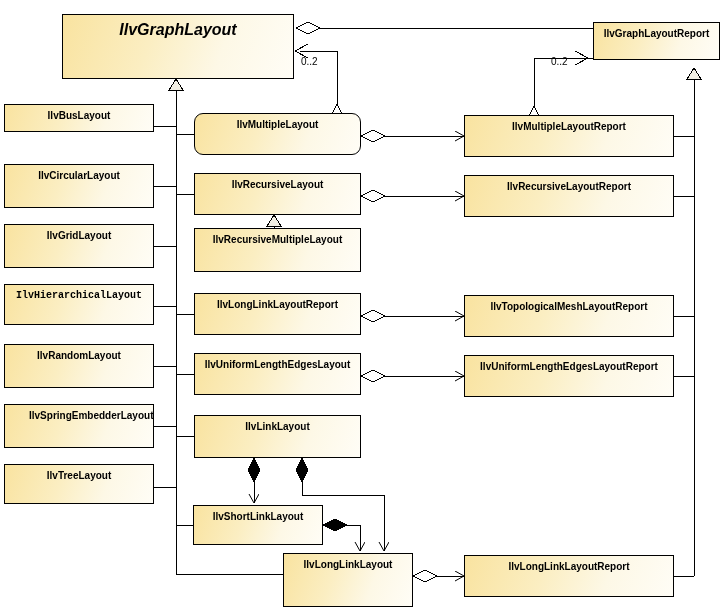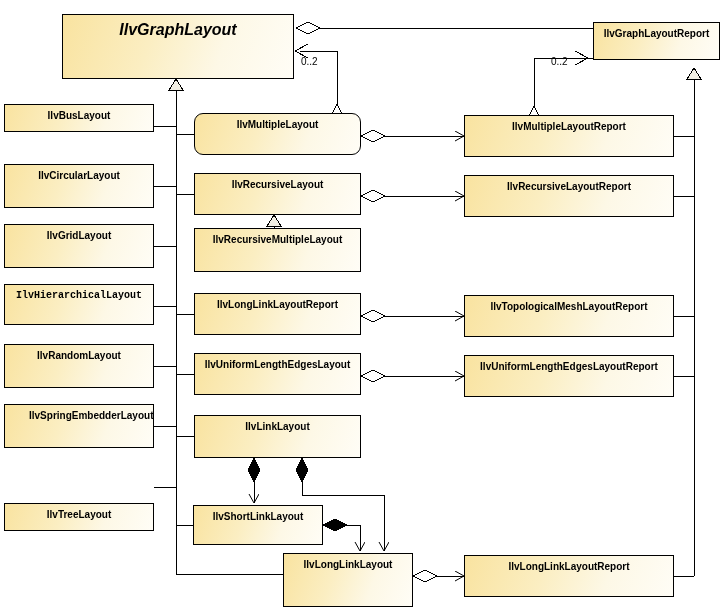--- a/index.html
+++ b/index.html
@@ -168,21 +168,21 @@
   </div>
   <div class="uml-class" style="left:4px; top:284px; width:150px; height:41px;font-family:Liberation Mono, monospace;">
     <span class="cname">IlvHierarchicalLayout</span>
   </div>
   <div class="uml-class" style="left:4px; top:344px; width:150px; height:44px;">
     <span class="cname">IlvRandomLayout</span>
   </div>
   <div class="uml-class" style="left:4px; top:404px; width:150px; height:44px;padding-left:24px;">
     <span class="cname">IlvSpringEmbedderLayout</span>
   </div>
-  <div class="uml-class" style="left:4px; top:464px; width:150px; height:28px;margin-top:39px;">
+  <div class="uml-class" style="left:4px; top:464px; width:150px; height:40px;">
     <span class="cname">IlvTreeLayout</span>
   </div>
 
   <div class="uml-class" style="left:194px; top:113px; width:167px; height:42px;border-radius:9px;">
     <span class="cname">IlvMultipleLayout</span>
   </div>
   <div class="uml-class" style="left:194px; top:228px; width:167px; height:44px;">
     <span class="cname">IlvRecursiveMultipleLayout</span>
   </div>
   <div class="uml-class" style="left:194px; top:173px; width:167px; height:42px;">

